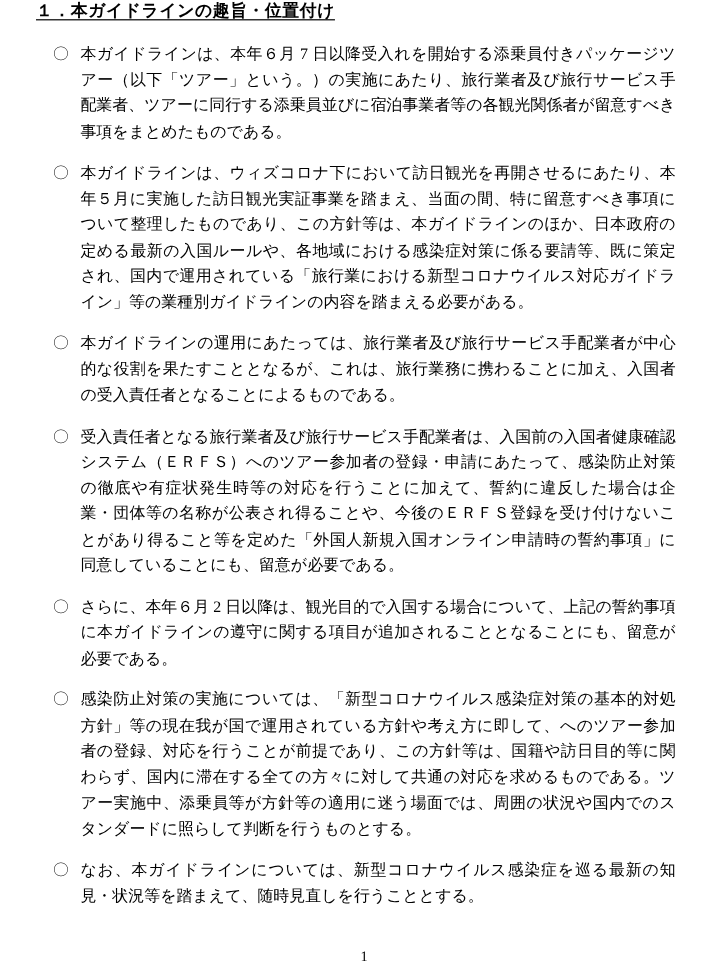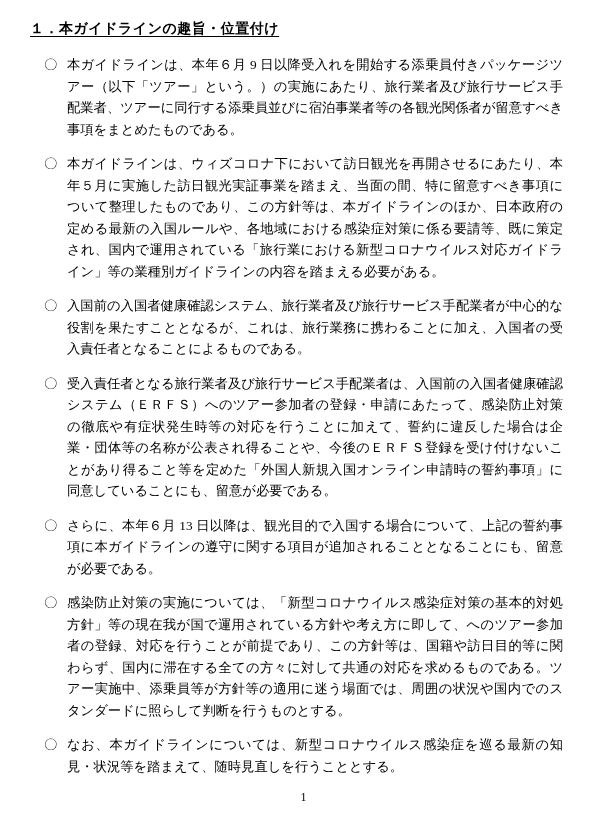--- a/index.html
+++ b/index.html
@@ -8,21 +8,21 @@
     background: #ffffff;
   }
   .page {
     position: relative;
     width: 607px;
     height: 815px;
     box-sizing: border-box;
     background: #ffffff;
     color: #000000;
     font-family: "Liberation Serif", "DejaVu Serif", serif;
-    padding: 20px 44px 0 30px;
+    padding: 0 44px 0 30px;
     overflow: hidden;
   }
   .heading {
     font-size: 14px;
     font-weight: bold;
     text-decoration: underline;
     text-underline-offset: 3px;
     letter-spacing: 0.5px;
     margin: 0 0 16px 0;
   }
@@ -55,41 +55,41 @@
 </style>
 </head>
 <body>
 
 <div class="page">
 
   <h1 class="heading">１．本ガイドラインの趣旨・位置付け</h1>
 
   <div class="para">
     <span class="bullet">〇</span>
-    <span class="ptext">本ガイドラインは、本年６月 9 日以降受入れを開始する添乗員付きパッケージツアー（以下「ツアー」という。）の実施にあたり、旅行業者及び旅行サービス手配業者、ツアーに同行する添乗員並びに宿泊事業者等の各観光関係者が留意すべき事項をまとめたものである。</span>
+    <span class="ptext">本ガイドラインは、本年６月 7 日以降受入れを開始する添乗員付きパッケージツアー（以下「ツアー」という。）の実施にあたり、旅行業者及び旅行サービス手配業者、ツアーに同行する添乗員並びに宿泊事業者等の各観光関係者が留意すべき事項をまとめたものである。</span>
   </div>
 
   <div class="para">
     <span class="bullet">〇</span>
     <span class="ptext">本ガイドラインは、ウィズコロナ下において訪日観光を再開させるにあたり、本年５月に実施した訪日観光実証事業を踏まえ、当面の間、特に留意すべき事項について整理したものであり、この方針等は、本ガイドラインのほか、日本政府の定める最新の入国ルールや、各地域における感染症対策に係る要請等、既に策定され、国内で運用されている「旅行業における新型コロナウイルス対応ガイドライン」等の業種別ガイドラインの内容を踏まえる必要がある。</span>
   </div>
 
   <div class="para">
     <span class="bullet">〇</span>
-    <span class="ptext">入国前の入国者健康確認システム、旅行業者及び旅行サービス手配業者が中心的な役割を果たすこととなるが、これは、旅行業務に携わることに加え、入国者の受入責任者となることによるものである。</span>
+    <span class="ptext">本ガイドラインの運用にあたっては、旅行業者及び旅行サービス手配業者が中心的な役割を果たすこととなるが、これは、旅行業務に携わることに加え、入国者の受入責任者となることによるものである。</span>
   </div>
 
   <div class="para">
     <span class="bullet">〇</span>
     <span class="ptext">受入責任者となる旅行業者及び旅行サービス手配業者は、入国前の入国者健康確認システム（ＥＲＦＳ）へのツアー参加者の登録・申請にあたって、感染防止対策の徹底や有症状発生時等の対応を行うことに加えて、誓約に違反した場合は企業・団体等の名称が公表され得ることや、今後のＥＲＦＳ登録を受け付けないことがあり得ること等を定めた「外国人新規入国オンライン申請時の誓約事項」に同意していることにも、留意が必要である。</span>
   </div>
 
   <div class="para">
     <span class="bullet">〇</span>
-    <span class="ptext">さらに、本年６月 13 日以降は、観光目的で入国する場合について、上記の誓約事項に本ガイドラインの遵守に関する項目が追加されることとなることにも、留意が必要である。</span>
+    <span class="ptext">さらに、本年６月 2 日以降は、観光目的で入国する場合について、上記の誓約事項に本ガイドラインの遵守に関する項目が追加されることとなることにも、留意が必要である。</span>
   </div>
 
   <div class="para">
     <span class="bullet">〇</span>
     <span class="ptext">感染防止対策の実施については、「新型コロナウイルス感染症対策の基本的対処方針」等の現在我が国で運用されている方針や考え方に即して、へのツアー参加者の登録、対応を行うことが前提であり、この方針等は、国籍や訪日目的等に関わらず、国内に滞在する全ての方々に対して共通の対応を求めるものである。ツアー実施中、添乗員等が方針等の適用に迷う場面では、周囲の状況や国内でのスタンダードに照らして判断を行うものとする。</span>
   </div>
 
   <div class="para">
     <span class="bullet">〇</span>
     <span class="ptext">なお、本ガイドラインについては、新型コロナウイルス感染症を巡る最新の知見・状況等を踏まえて、随時見直しを行うこととする。</span>

